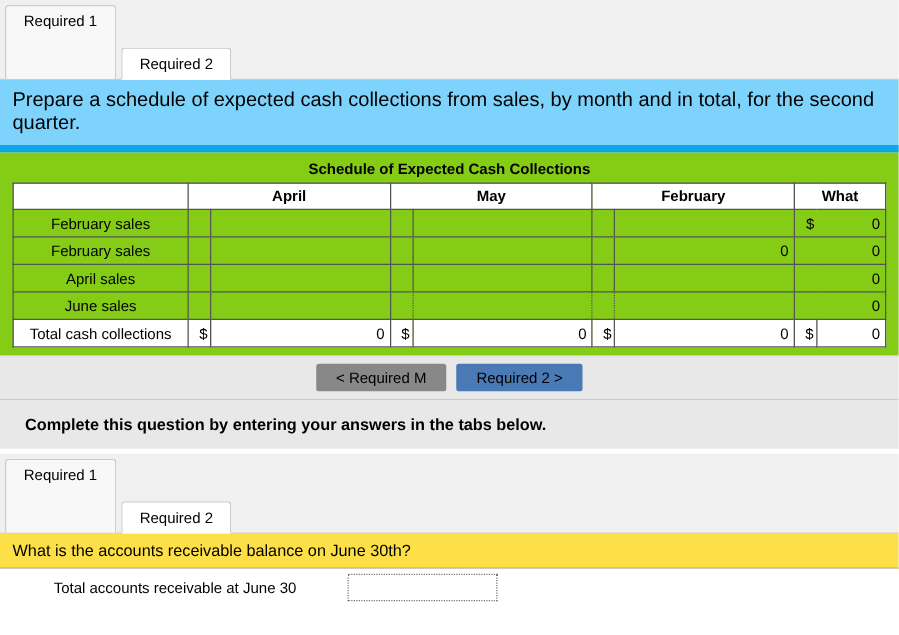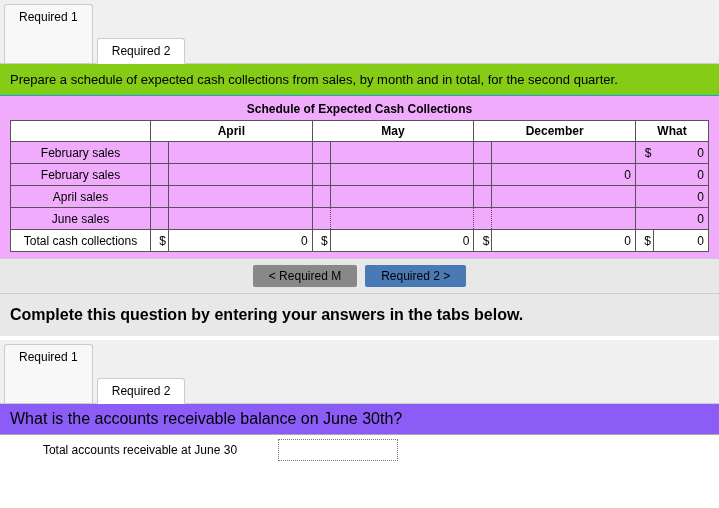--- a/index.html
+++ b/index.html
@@ -33,29 +33,29 @@
       background: #fff;
       font-weight: normal;
       border-bottom: 1px solid #fff;
       margin-bottom: -1px;
       margin-top: 34px;
     }
 
     
     .instruction {
       padding: 8px 10px;
-      font-size: 13px;
-      border-bottom: 1px solid #0ea5e9;
-      background: #84cc16;
+      font-size: 16px;
+      border-bottom: 6px solid #0ea5e9;
+      background: #7dd3fc;
     }
 
     
     .table-section {
       padding: 6px 10px;
-      background: #f0abfc;
+      background: #84cc16;
     }
     .table-title {
       text-align: center;
       font-weight: bold;
       margin-bottom: 4px;
       font-size: 12px;
     }
 
     table.schedule {
       width: 100%;
@@ -121,41 +121,41 @@
       cursor: pointer;
       font-size: 12px;
       border-radius: 2px;
     }
     .nav-btn-prev {
       background: #888;
     }
 
     
     .complete-section {
-      padding: 12px 10px;
+      padding: 12px 20px;
       background: #e8e8e8;
       border-top: 1px solid #ccc;
       font-weight: bold;
-      font-size: 16px;
+      font-size: 13px;
     }
 
     
     .bottom-tabs {
       display: flex;
       border-bottom: 1px solid #ccc;
       padding: 4px 4px 0 4px;
       background: #f0f0f0;
       margin-top: 4px;
     }
 
     
     .bottom-question {
       padding: 6px 10px;
-      background: #8b5cf6;
-      font-size: 16px;
+      background: #fde047;
+      font-size: 13px;
       border-bottom: 1px solid #aaa;
     }
     .bottom-answer-row {
       display: flex;
       align-items: center;
       padding: 4px 10px;
       background: #fff;
       text-align: center;
     }
     .bottom-label {
@@ -180,21 +180,21 @@
 <div class="instruction">Prepare a schedule of expected cash collections from sales, by month and in total, for the second quarter.</div>
 
 <div class="table-section">
   <div class="table-title">Schedule of Expected Cash Collections</div>
   <table class="schedule">
     <thead>
       <tr>
         <th style="border:1px solid #555;"></th>
         <th colspan="2">April</th>
         <th colspan="2">May</th>
-        <th colspan="2">December</th>
+        <th colspan="2">February</th>
         <th colspan="2">What</th>
       </tr>
     </thead>
     <tbody>
 
       <tr>
         <td class="row-label">February sales</td>
         <td style="border:1px solid #555; width:14px; border-right:none; padding:0;"></td>
         <td style="border:1px solid #555; border-left:1px solid #555; padding:2px 4px; text-align:right; min-width:60px;"><input class="input-cell" type="text" value="" style=""></td>
         <td style="border:1px solid #555; width:14px; border-right:none; padding:0;"></td>

